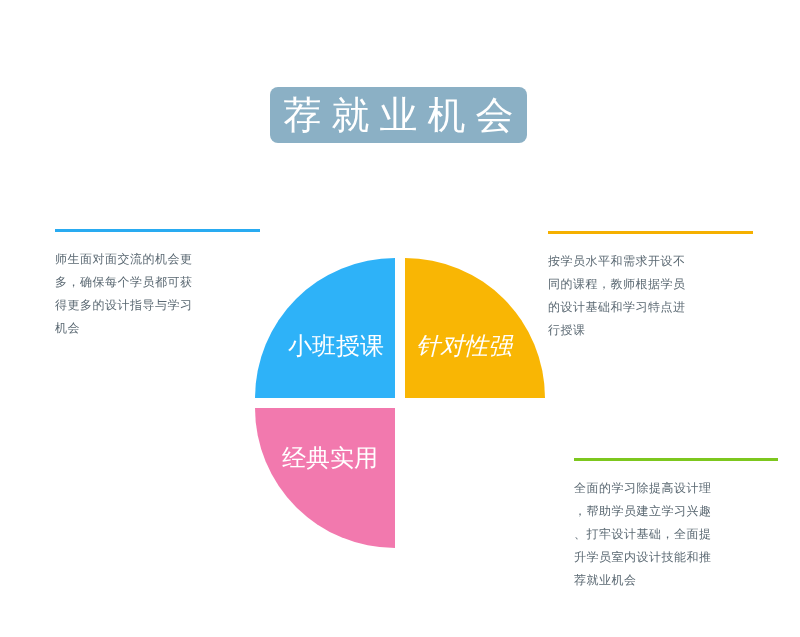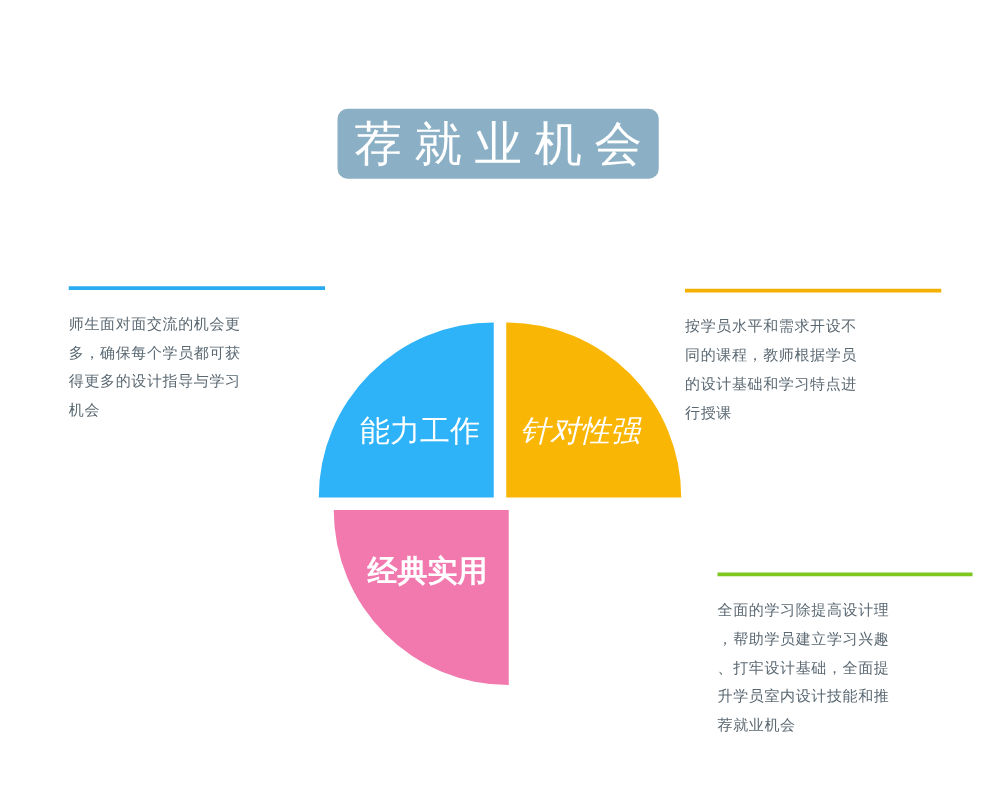--- a/index.html
+++ b/index.html
@@ -31,21 +31,21 @@
 
   
   .pie {
     position: absolute;
     left: 255px; top: 258px;
     width: 290px; height: 290px;
   }
   .quad { position: absolute; width: 140px; height: 140px; }
   .q-tl { left: 0;     top: 0;     border-top-left-radius: 100%; }
   .q-tr { left: 150px; top: 0;     border-top-right-radius: 100%; }
-  .q-bl { left: 12px;     top: 150px; border-bottom-left-radius: 100%; font-weight: bold; }
+  .q-bl { left: 0;     top: 150px; border-bottom-left-radius: 100%; }
   .q-br { left: 150px; top: 150px; border-bottom-right-radius: 100%; }
   .quad-label {
     position: absolute;
     width: 140px;
     text-align: center;
     color: #ffffff;
     font-size: 24px;
     line-height: 29px;
     white-space: pre-line;
   }
@@ -74,21 +74,21 @@
 <body>
 
 <div class="stage" style="background-color: rgb(255, 255, 255);">
 
   <div class="banner" style="background-color: rgb(139, 176, 197);">
     <span class="banner-text">荐就业机会</span>
   </div>
 
   <div class="pie">
     <div class="quad q-tl" style="background-color: rgb(46, 178, 248);">
-      <span class="quad-label">能力工作</span>
+      <span class="quad-label">小班授课</span>
     </div>
     <div class="quad q-tr" style="background-color: rgb(249, 182, 4); font-style: italic;">
       <span class="quad-label">针对性强</span>
     </div>
     <div class="quad q-bl" style="background-color: rgb(242, 121, 174);">
       <span class="quad-label">经典实用</span>
     </div>
   </div>
 
   <div class="note note-tl">

